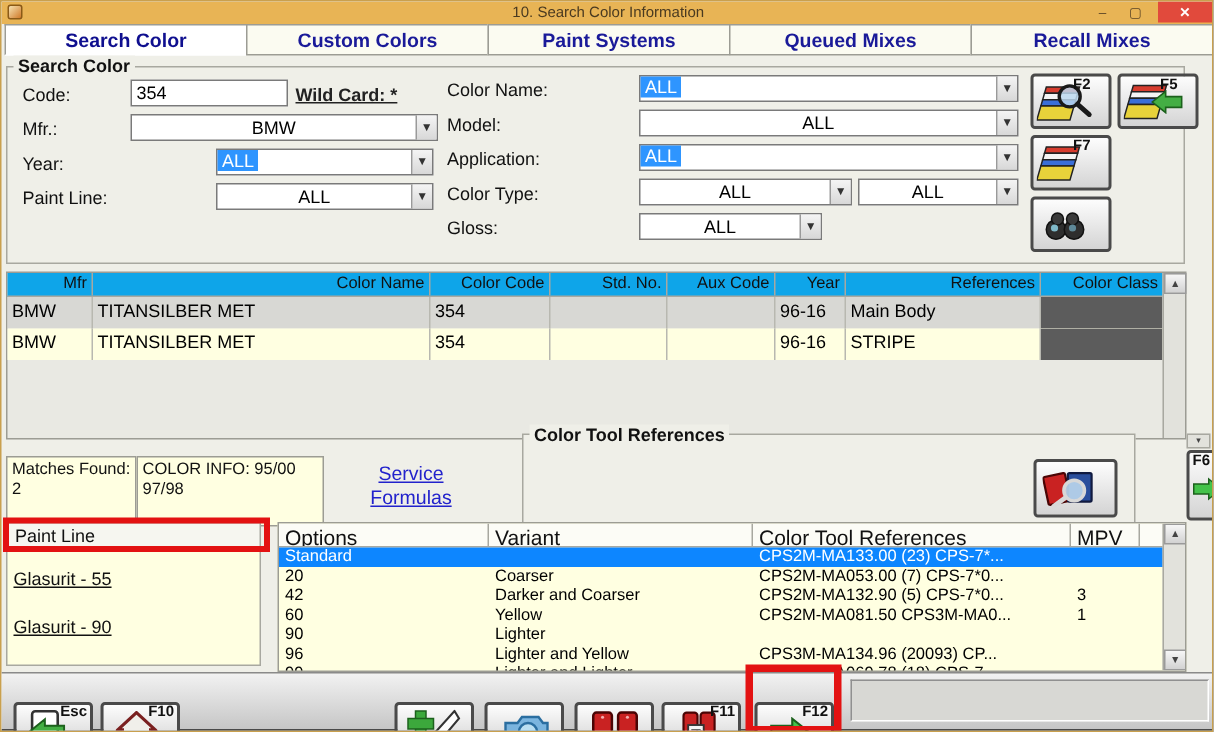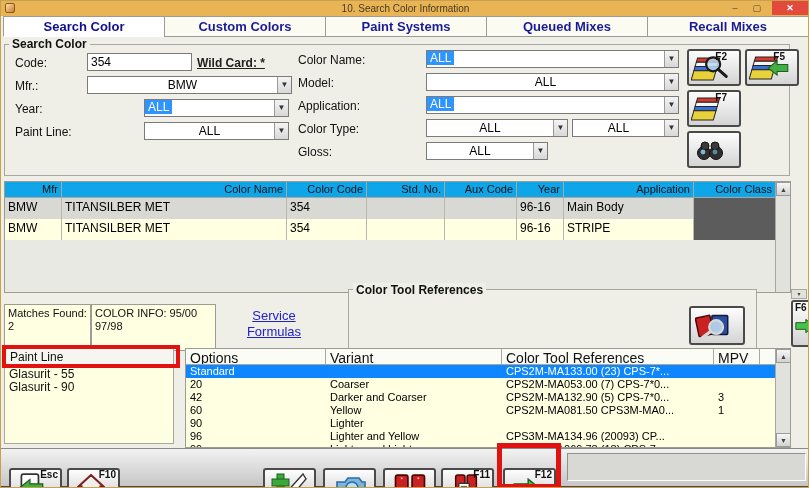--- a/index.html
+++ b/index.html
@@ -61,21 +61,21 @@
   .info-box { background:#FFFFE1; border:1px solid #9C9C94; font-size:11px; color:#111; padding:2px 3px; line-height:13px; }
   #service-link { font-size:13px; color:#2222CC; text-decoration:underline; text-align:center; line-height:16px; }
   #ctr-group { left:347px; top:288px; width:409px; height:62px; border:1px solid #A8A8A0; background:#EFEFE8; }
   #ctr-label { left:352px; top:282px; font-size:12px; font-weight:bold; background:#EFEFE8; padding:0 3px; color:#111; }
   #ctr-text { left:354px; top:302px; width:340px; font-size:12px; font-weight:bold; color:#111; line-height:15px; white-space:pre-wrap; }
 
   
   #pl-outline { left:1px; top:344px; width:178px; height:23px; border:4px solid #E31212; z-index:6; }
   #pl-header { left:3px; top:347px; width:170px; height:17px; background:#F6F6F0; border:1px solid #A8A8A0; font-size:12px; color:#111; padding:1px 5px; }
   #pl-list { left:3px; top:364px; width:170px; height:79px; background:#FFFFE1; border:1px solid #A8A8A0; overflow:hidden; }
-  .pl-item { font-size:12px; color:#111; padding:4px 4px; height:13px; line-height:13px; }
+  .pl-item { font-size:12px; color:#111; padding:16px 4px; height:13px; line-height:13px;text-decoration:underline; }
   #pl-list .pl-item:first-child { margin-top:-2px; }
 
   
   #options { left:184px; top:347px; width:606px; height:100px; background:#FFFFE1; border:1px solid #9C9C94; overflow:hidden; }
   .ot-head { display:flex; height:16px; background:#FCFCF6; border-bottom:1px solid #A8A8A0; }
   .ot-head .c { font-size:14px; color:#111; padding:1px 4px; border-right:1px solid #A8A8A0; white-space:nowrap; overflow:hidden; }
   .ot-row { display:flex; height:13px; }
   .ot-row .c { font-size:11px; color:#000; padding:0 4px; white-space:nowrap; overflow:hidden; line-height:13px; }
   .ot-row.sel { background:#0D86FF; }
   .ot-row.sel .c { color:#fff; }
@@ -272,21 +272,21 @@
   </div>
 
   <div id="results" class="abs">
     <div class="rt-head">
       <div class="c mfr">Mfr</div>
       <div class="c cname">Color Name</div>
       <div class="c ccode">Color Code</div>
       <div class="c stdno">Std. No.</div>
       <div class="c aux">Aux Code</div>
       <div class="c year">Year</div>
-      <div class="c app">Application</div>
+      <div class="c app">References</div>
       <div class="c cclass">Color Class</div>
     </div>
     <div class="rt-row gray">
       <div class="c mfr">BMW</div>
       <div class="c cname">TITANSILBER MET</div>
       <div class="c ccode">354</div>
       <div class="c stdno"></div>
       <div class="c aux"></div>
       <div class="c year">96-16</div>
       <div class="c app">Main Body</div>

